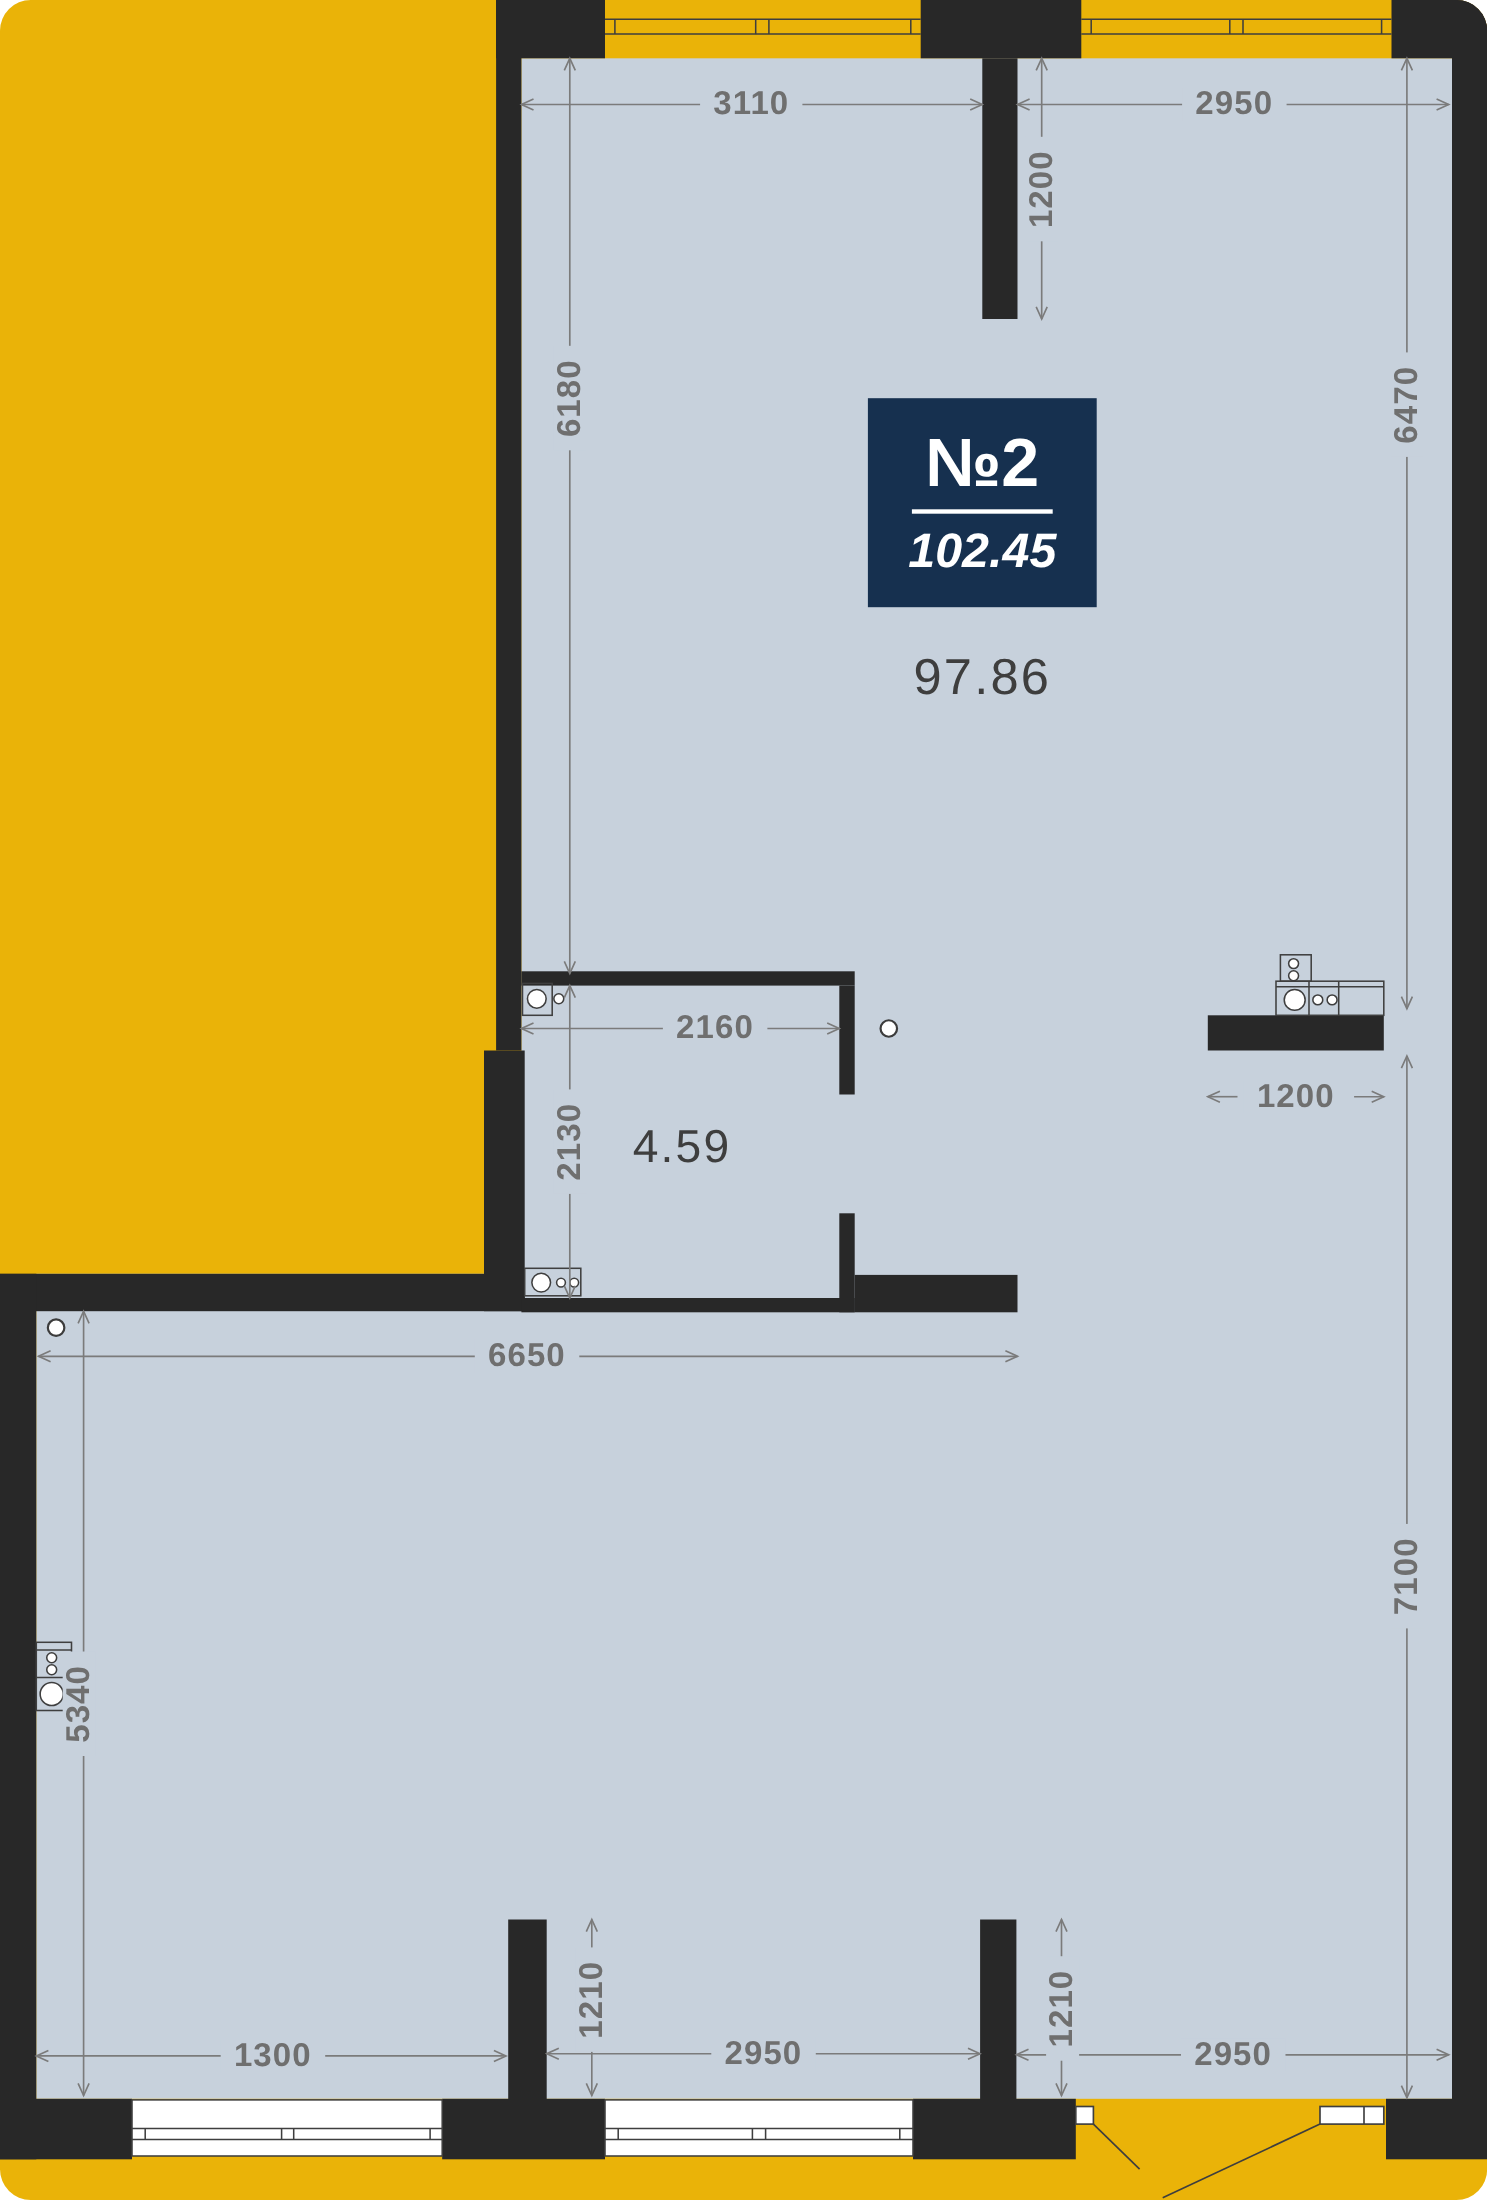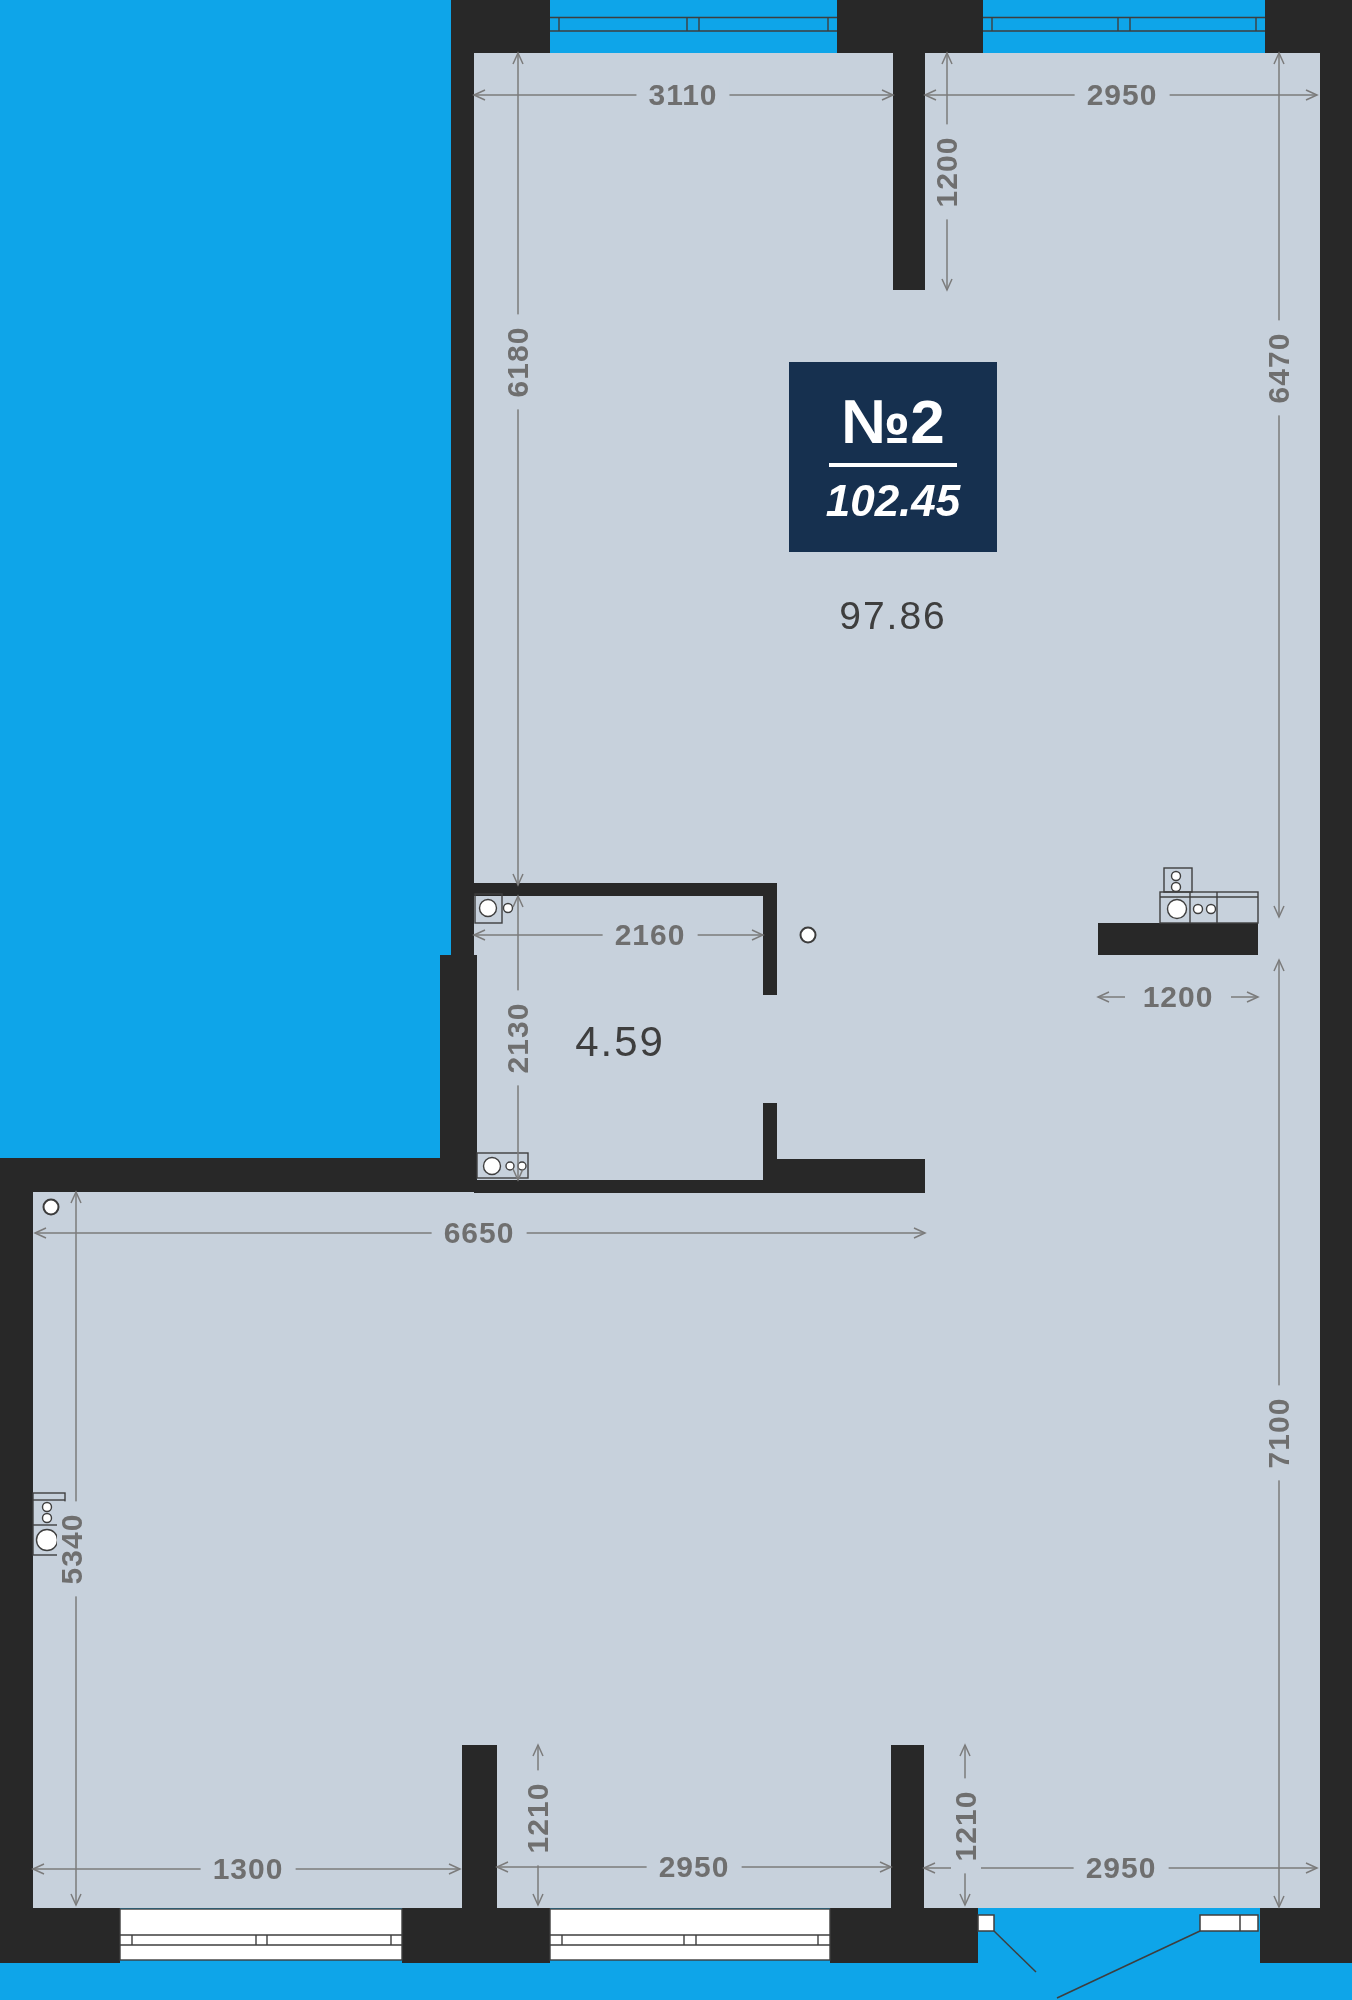--- a/index.html
+++ b/index.html
@@ -1,27 +1,27 @@
 <!DOCTYPE html>
 <html><head>
 <meta charset="utf-8">
 <style>
   html,body{margin:0;padding:0;background:#ffffff;}
-  .plan{position:relative;width:1352px;height:2000px;background:#0ea5e9;overflow:hidden;
-        font-family:"Liberation Sans", sans-serif;}
+  .plan{position:relative;width:1352px;height:2000px;background:#eab308;overflow:hidden;
+        font-family:"Liberation Sans", sans-serif;border-radius:28px;}
   .floor{position:absolute;background:#c7d1dc;}
   .wall{position:absolute;background:#282828;}
   .overlay{position:absolute;left:0;top:0;width:1352px;height:2000px;}
   .dim{position:absolute;transform:translate(-50%,-50%);font-size:30px;font-weight:700;
        color:#6f6f6f;background:#c7d1dc;padding:0 12px;white-space:nowrap;line-height:1;
        letter-spacing:1px;}
   .dim.v{transform:translate(-50%,-50%) rotate(-90deg);}
   .area-label{position:absolute;transform:translate(-50%,-50%);color:#3e3e3e;
        letter-spacing:2px;line-height:1;white-space:nowrap;}
-  .area-main{font-size:39px;}
+  .area-main{font-size:46px;}
   .area-hall{font-size:42px;}
   .badge{position:absolute;left:789px;top:362px;width:208px;height:190px;background:#16304f;
        display:flex;flex-direction:column;align-items:center;justify-content:center;color:#ffffff;}
   .badge .num{font-size:62px;font-weight:700;line-height:1;}
   .badge .rule{width:128px;height:4px;background:#ffffff;margin:10px 0 12px 0;}
   .badge .total{font-size:44px;font-weight:700;line-height:1;font-style:italic;}
 </style>
 </head>
 <body>
 

